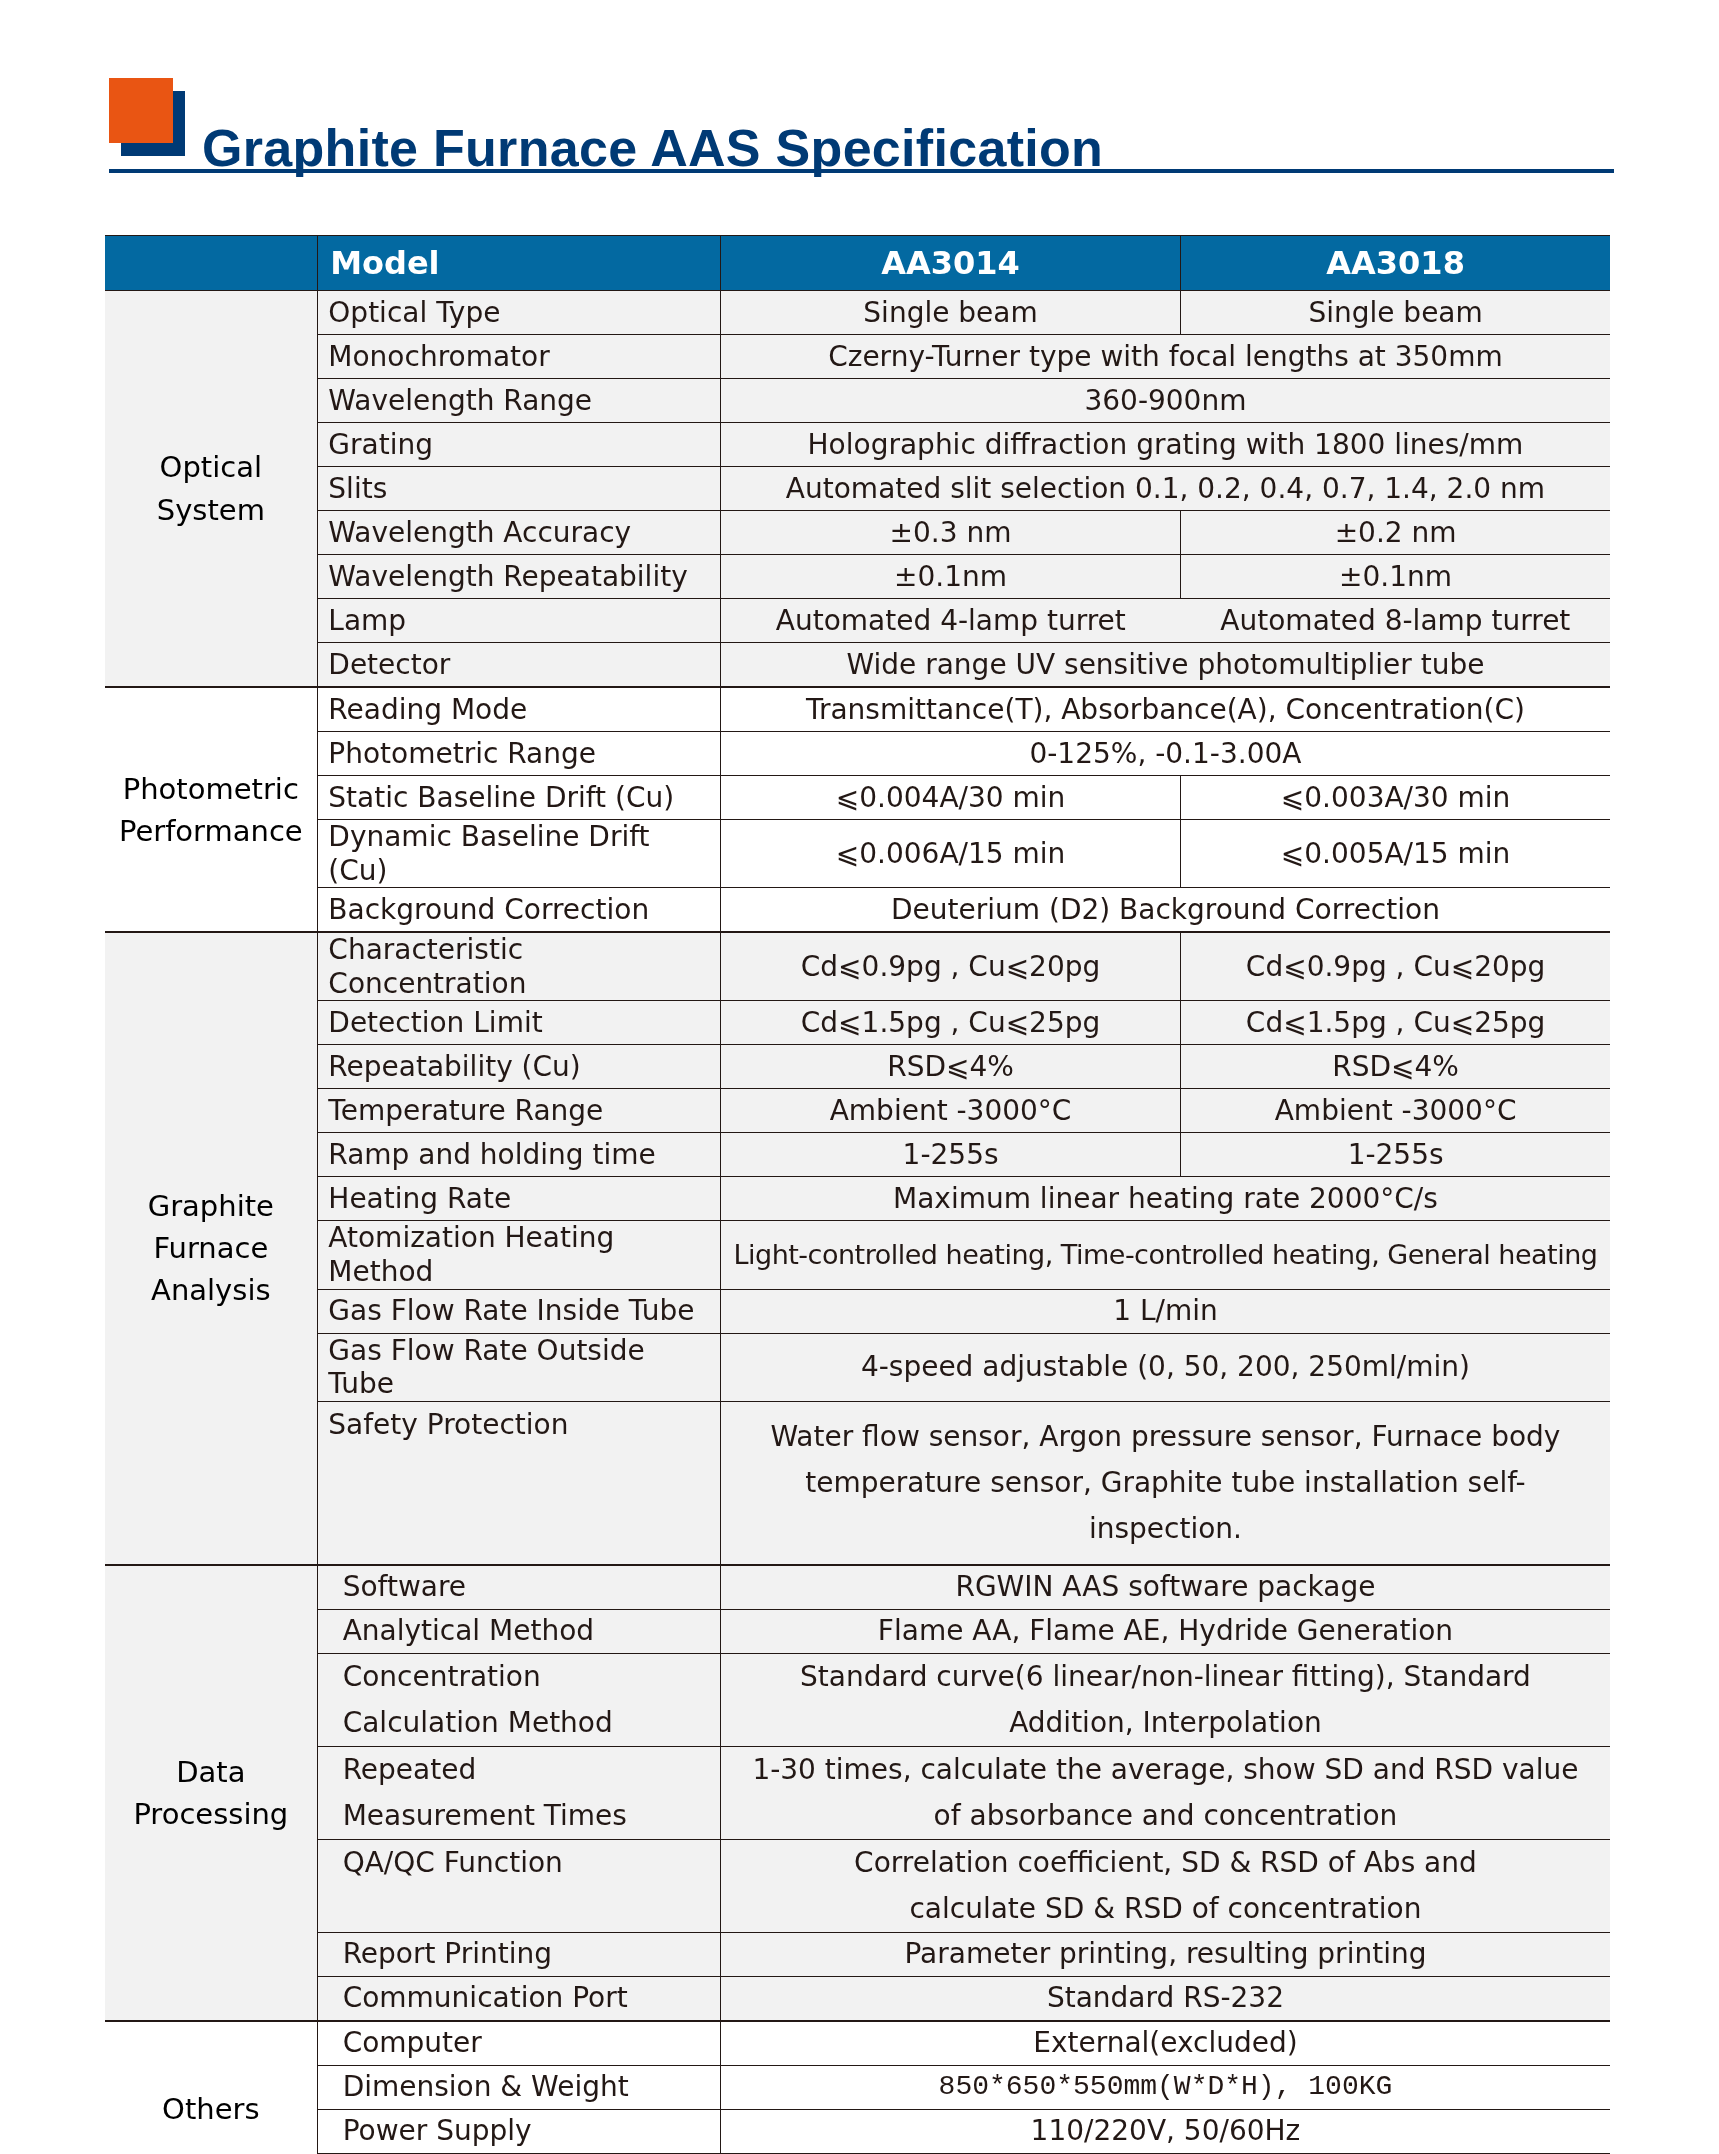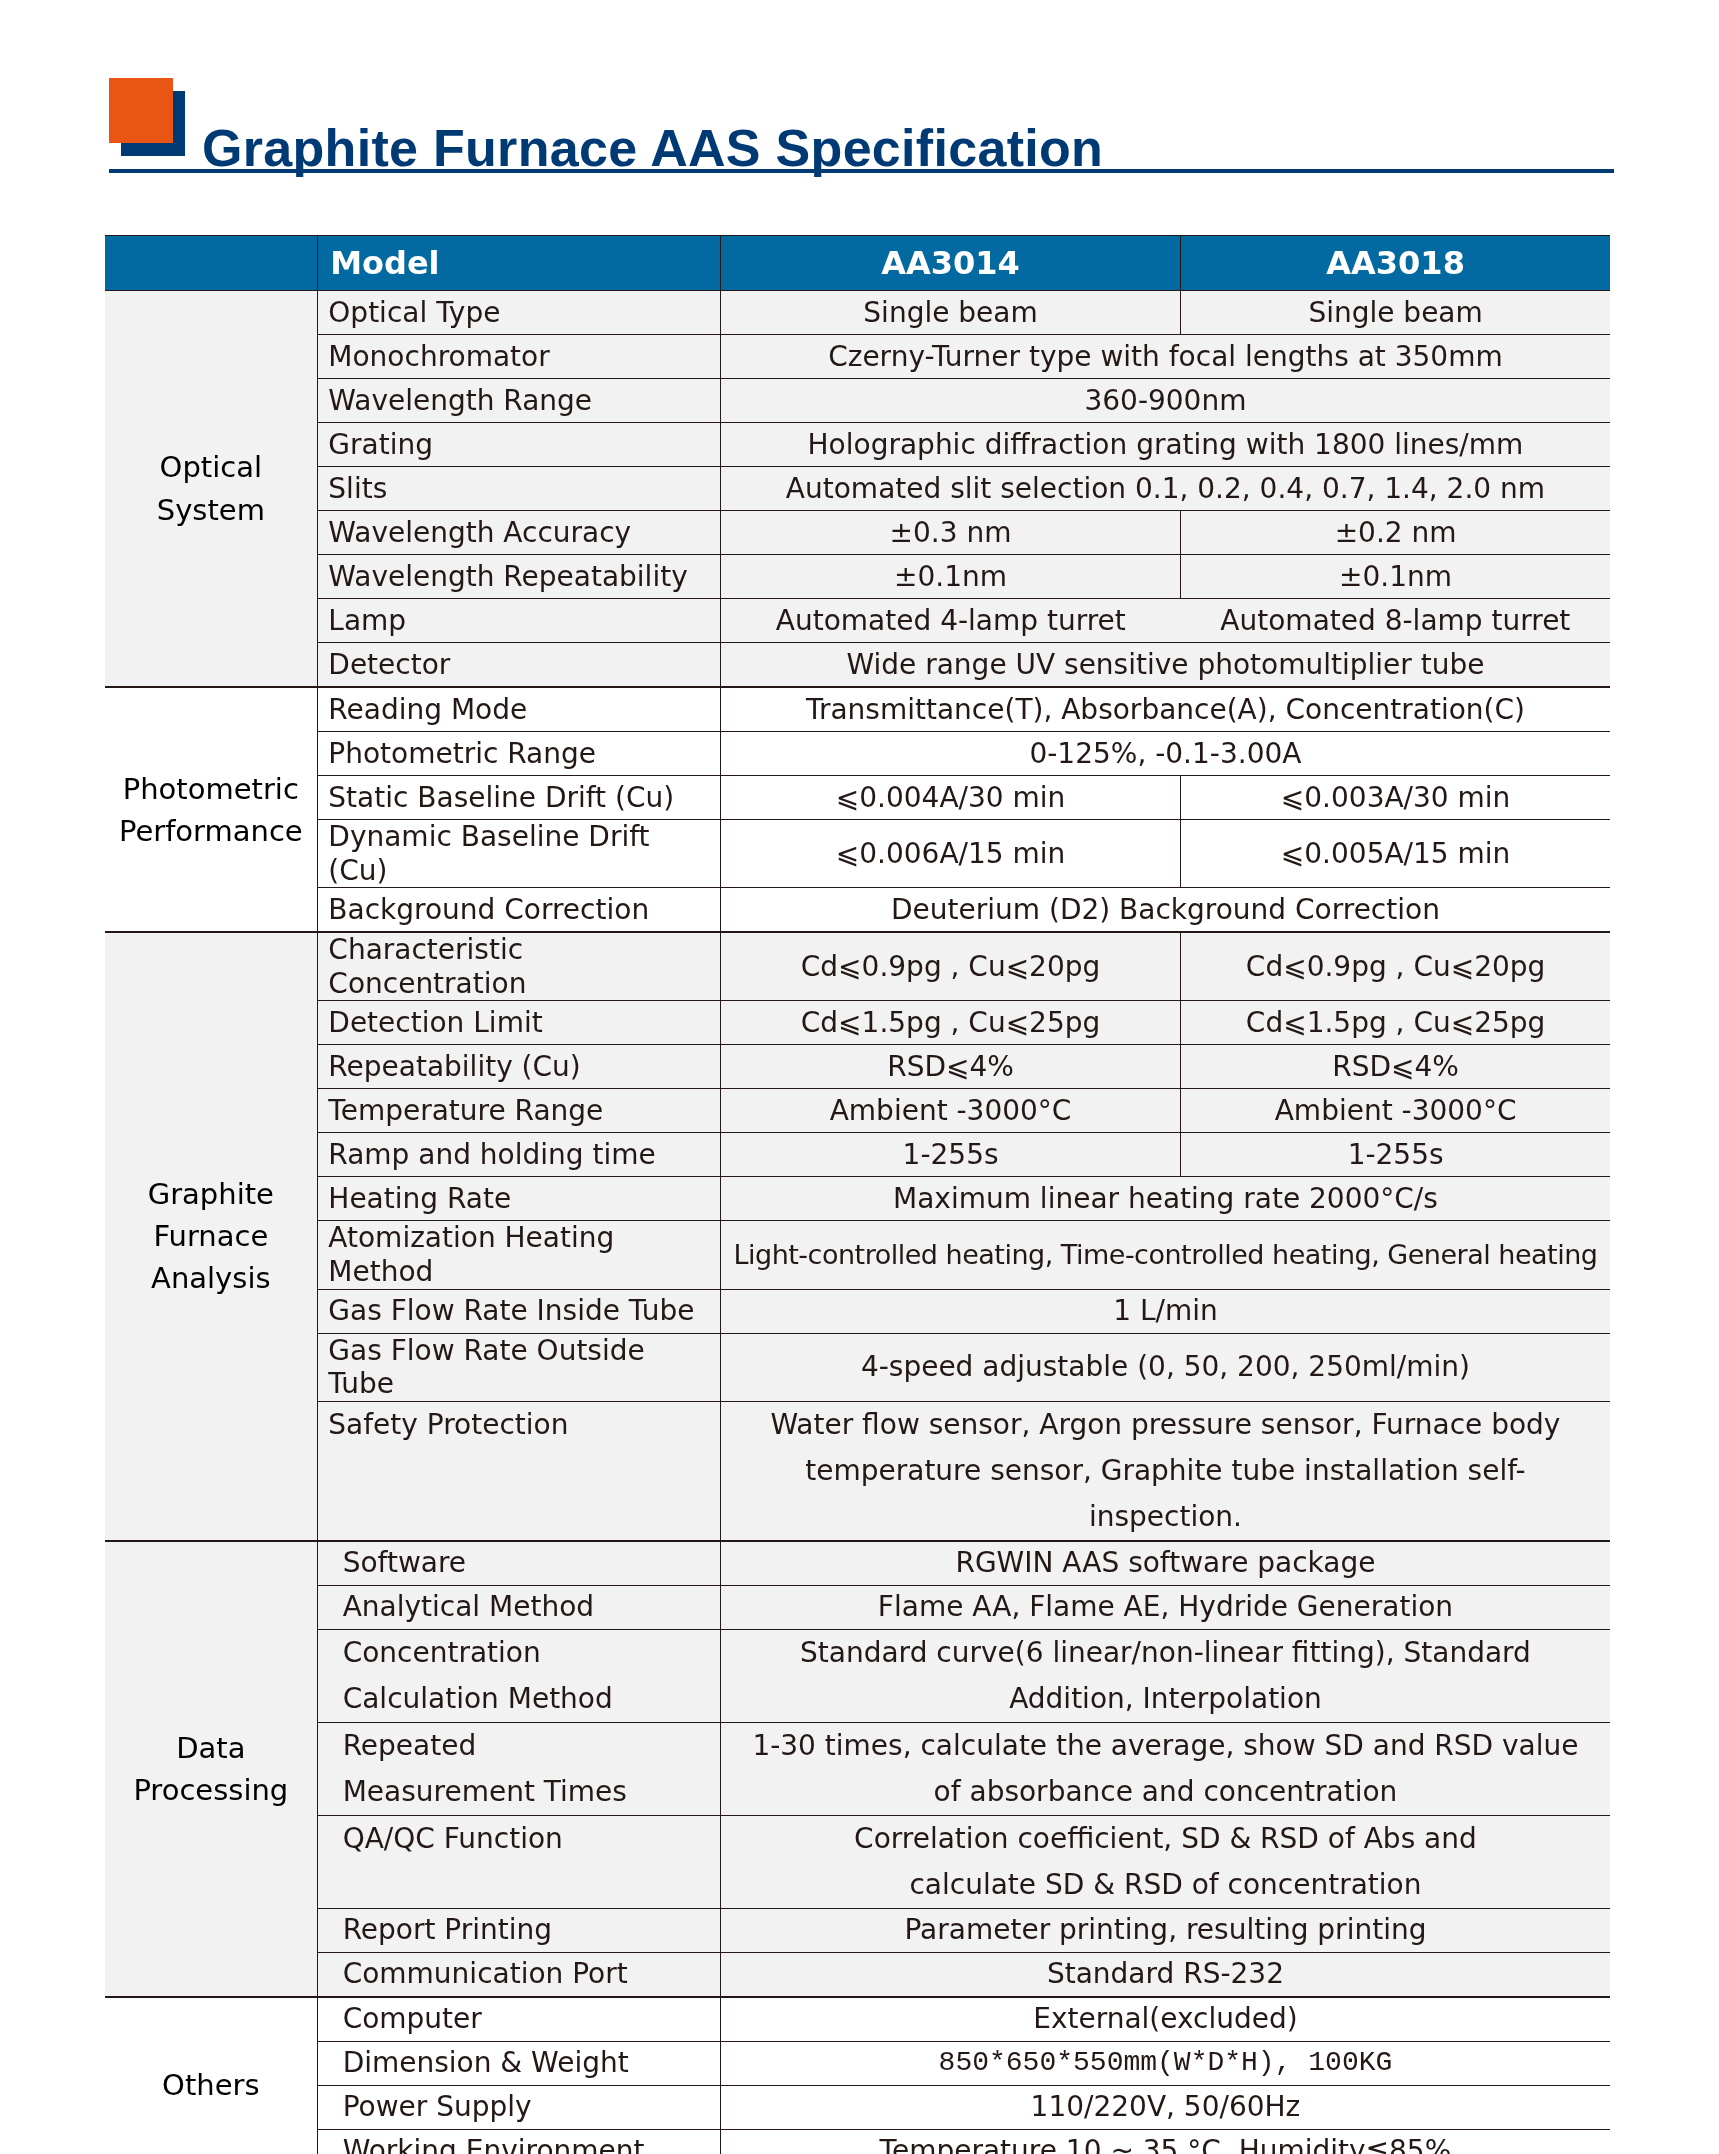--- a/index.html
+++ b/index.html
@@ -166,21 +166,21 @@
     <tr>
       <td class="param">Gas Flow Rate Inside Tube</td>
       <td class="span" colspan="2">1 L/min</td>
     </tr>
     <tr>
       <td class="param">Gas Flow Rate Outside Tube</td>
       <td class="span" colspan="2">4-speed adjustable (0, 50, 200, 250ml/min)</td>
     </tr>
     <tr class="last">
       <td class="param multi">Safety Protection</td>
-      <td class="span multi" colspan="2" style="padding:0 27px">Water flow sensor, Argon pressure sensor, Furnace body temperature sensor, Graphite tube installation self-inspection.</td>
+      <td class="span multi" colspan="2" style="padding:12px 27px">Water flow sensor, Argon pressure sensor, Furnace body temperature sensor, Graphite tube installation self-inspection.</td>
     </tr>
   </tbody>
 
   <tbody class="sec gray">
     <tr>
       <td class="cat" rowspan="7"><span>Data Processing</span></td>
       <td class="param indent">Software</td>
       <td class="span" colspan="2">RGWIN AAS software package</td>
     </tr>
     <tr>

